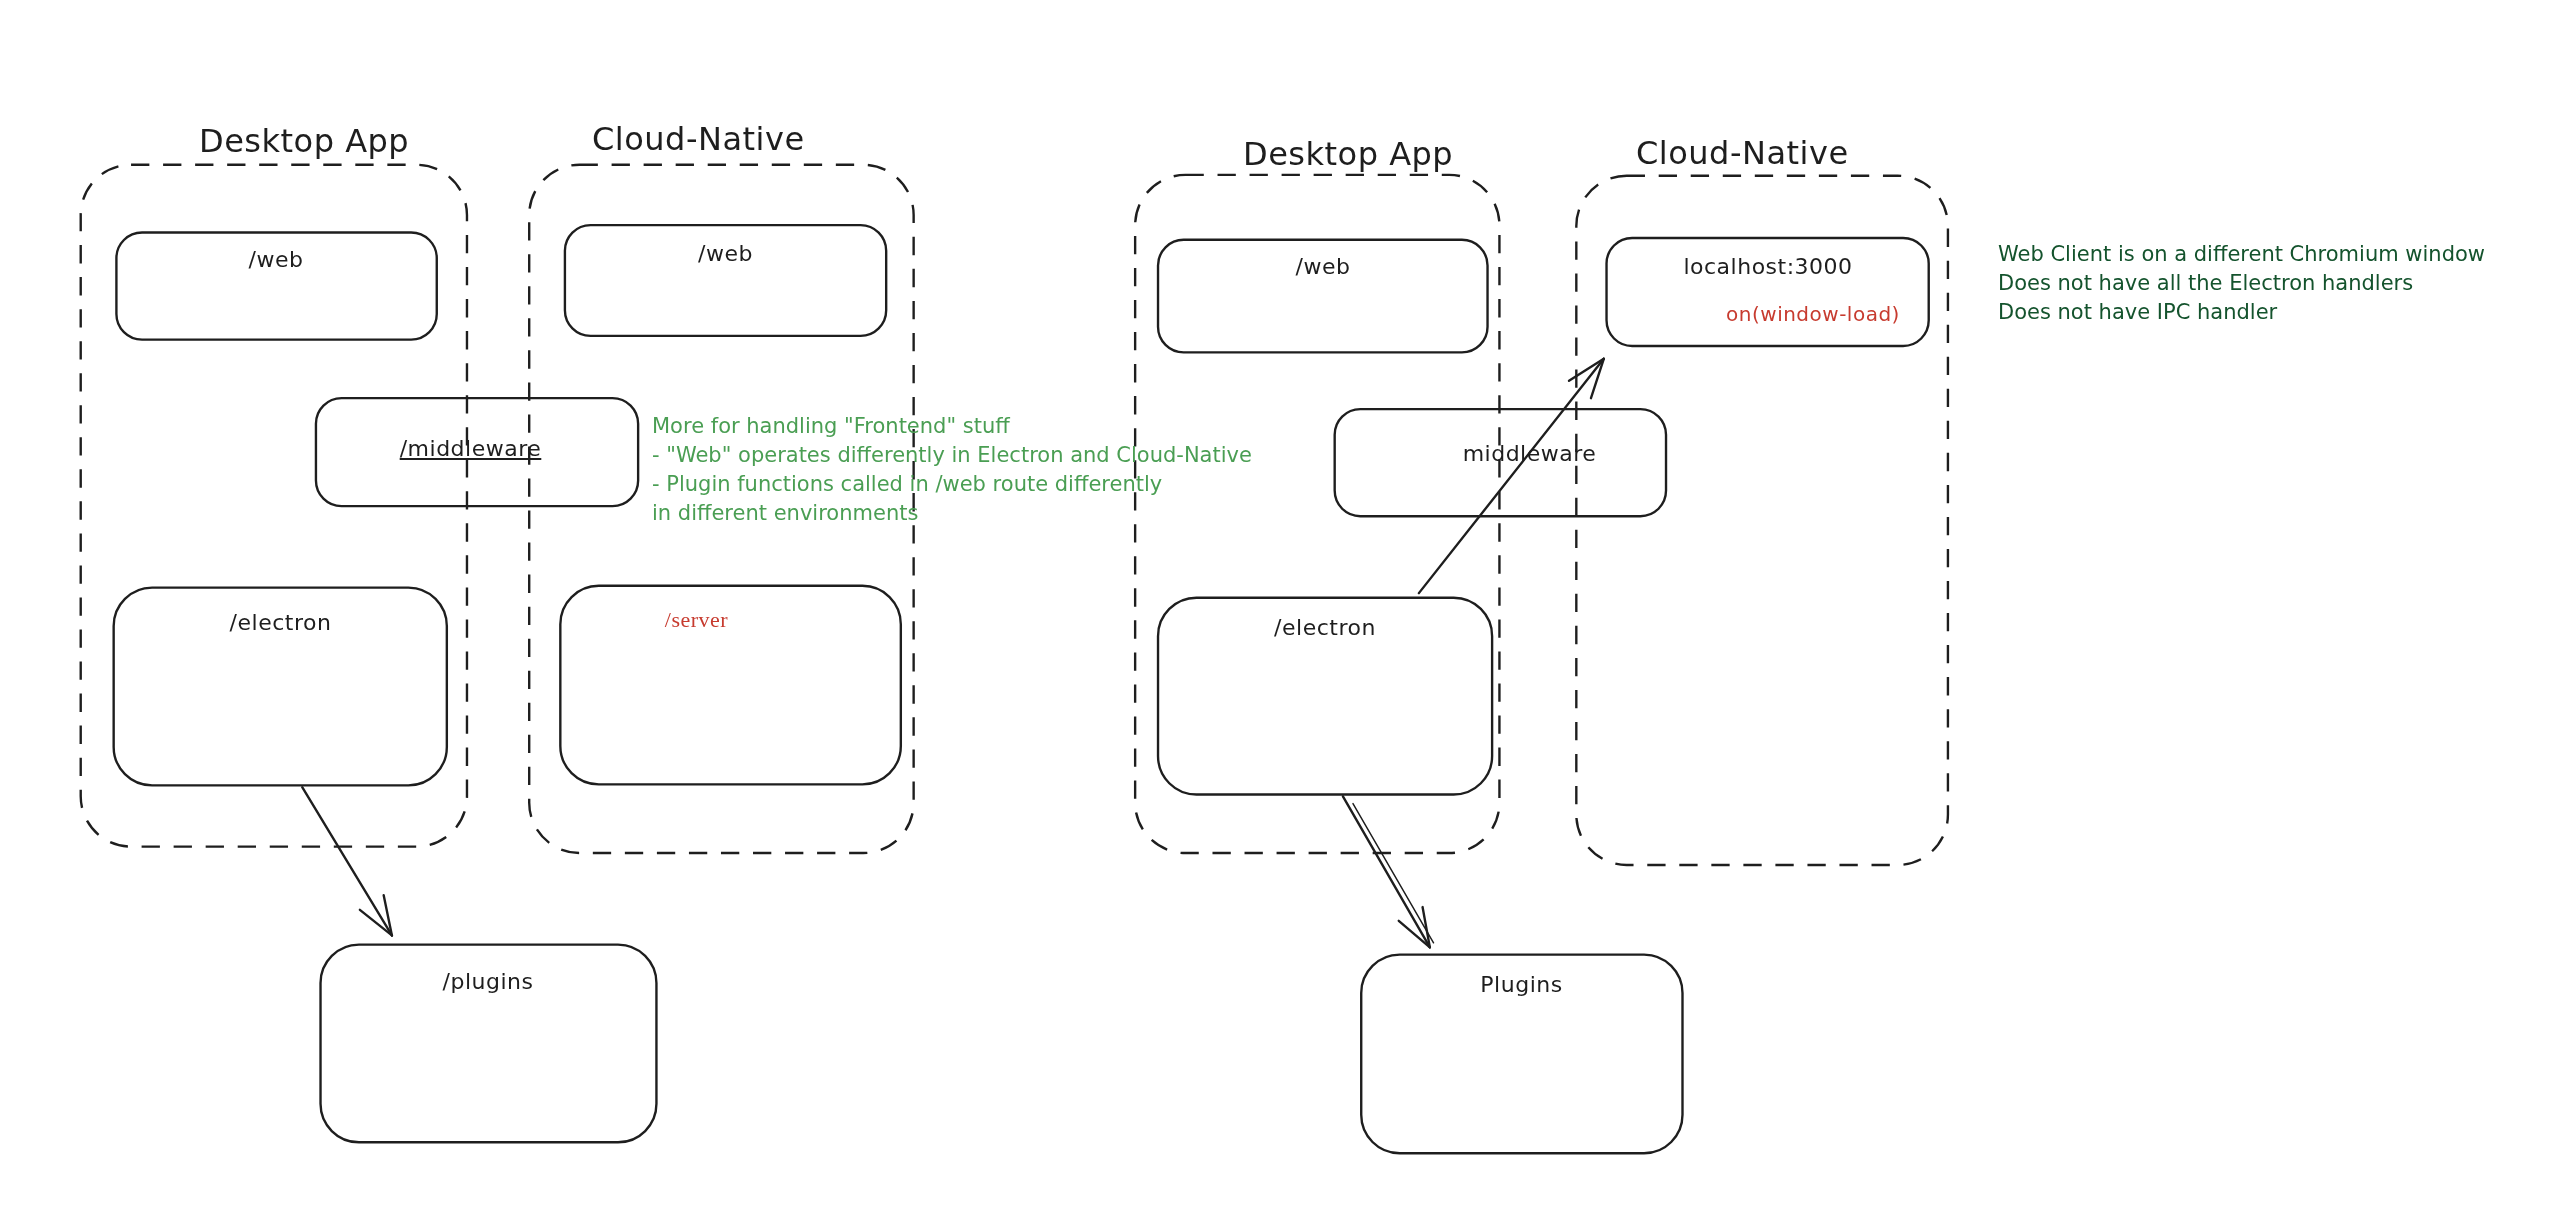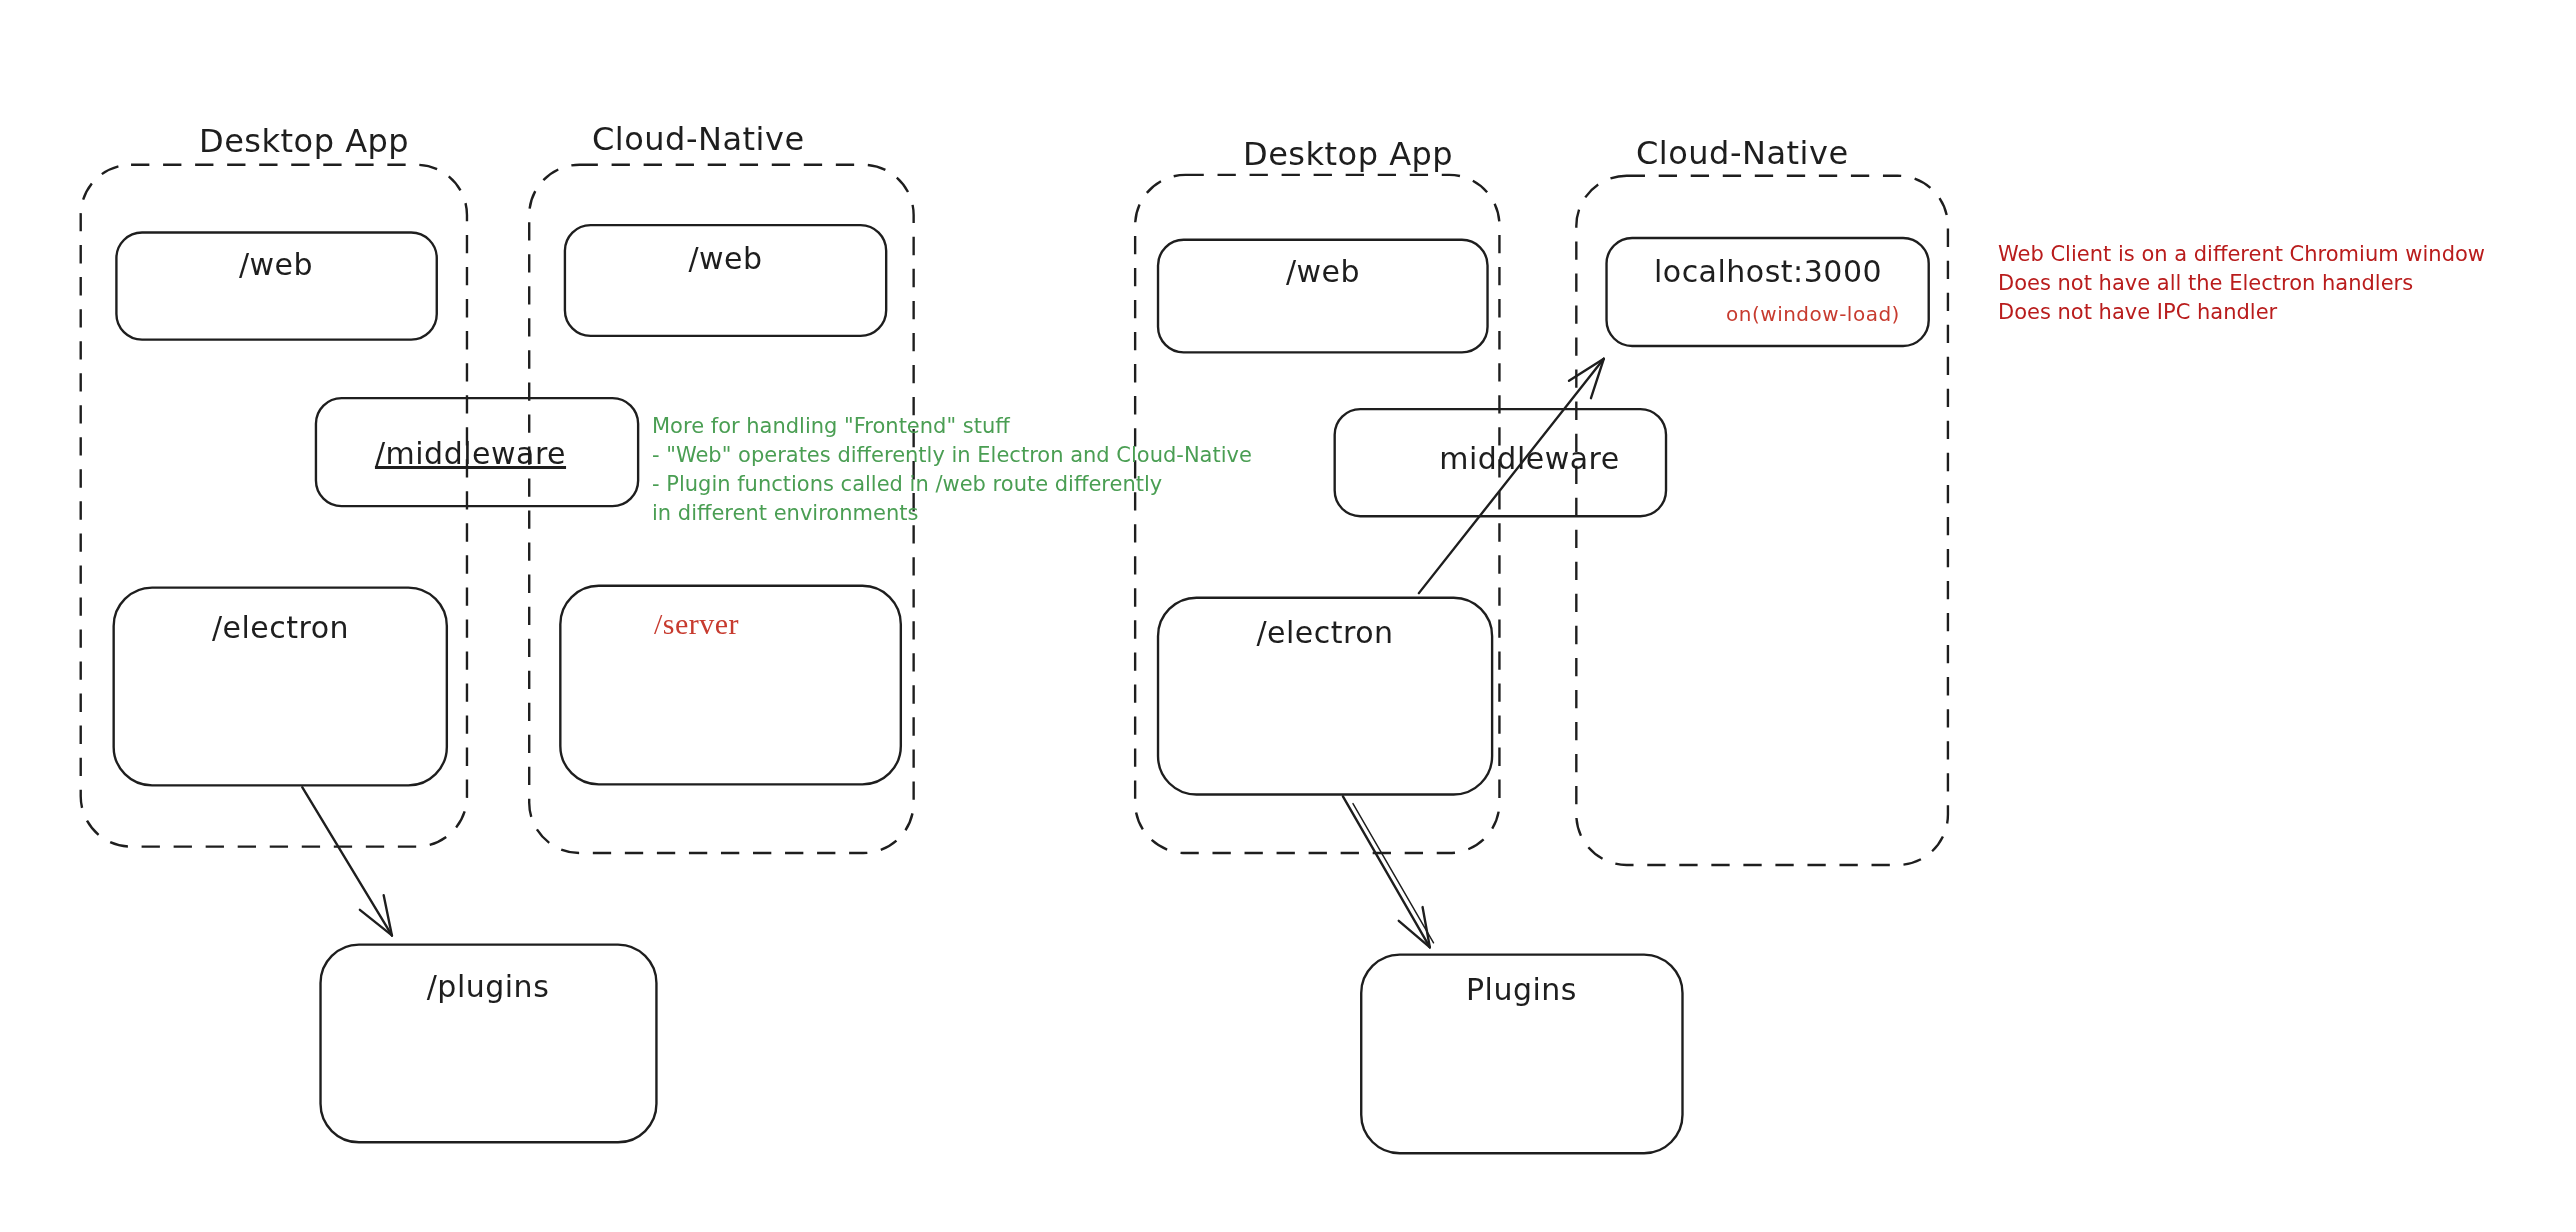--- a/index.html
+++ b/index.html
@@ -35,33 +35,33 @@
     stroke-linecap: round;
   }
   .toplabel {
     position: absolute;
     font-size: 32px;
     letter-spacing: 0.5px;
     white-space: nowrap;
   }
   .boxlabel {
     position: absolute;
-    font-size: 30px;
+    font-size: 22px;
     letter-spacing: 0.5px;
     text-align: center;
     white-space: nowrap;
   }
   .note {
     position: absolute;
     font-size: 21px;
     line-height: 29px;
     white-space: nowrap;
   }
   .note-green { color: #4a9e53; }
-  .note-red   { color: #b91c1c; }
+  .note-red   { color: #14532d; }
   .red-text   { color: #c73b2f; text-align: center; }
   .sub-label {
     font-size: 20px;
     transform: translateX(45px);
   }
 </style>
 </head>
 <body>
 
 <div id="canvas">

